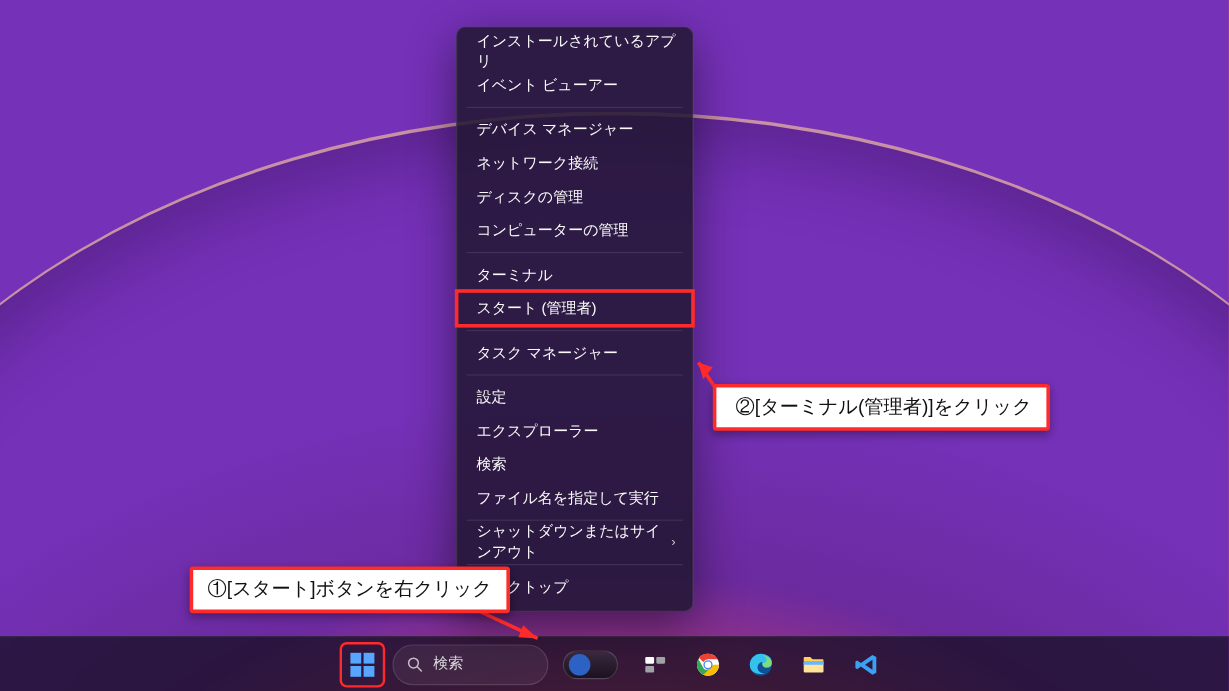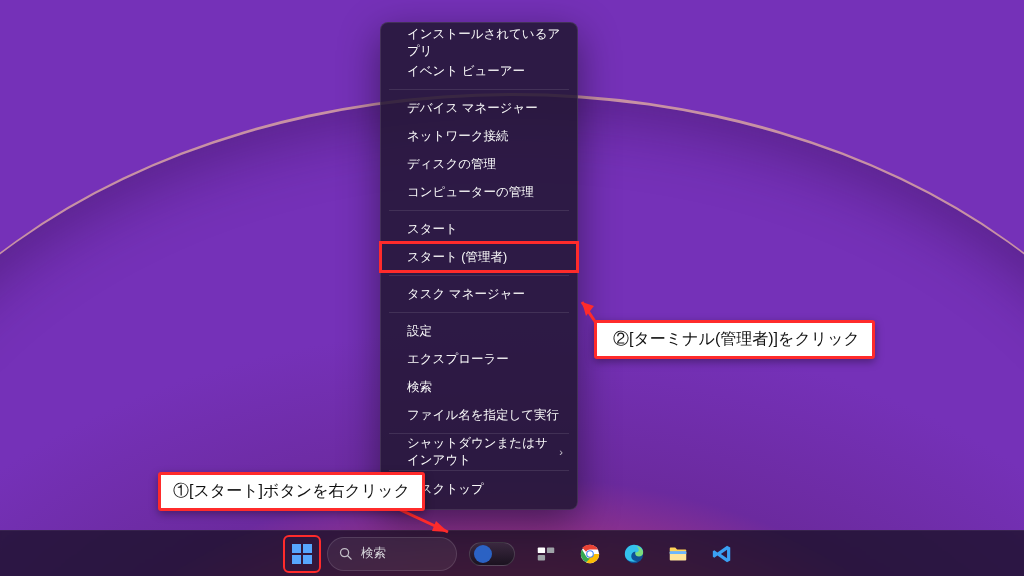--- a/index.html
+++ b/index.html
@@ -52,21 +52,21 @@
     
     .ctx-menu{
       position:absolute; left:380px; top:22px; width:198px;
       background:rgba(34,22,50,0.86);
       border:1px solid rgba(255,255,255,0.10); border-radius:8px;
       padding:6px 0; box-shadow:0 12px 40px rgba(0,0,0,0.45);
       z-index:30; color:#fafafa; font-size:12.5px;
     }
     .ctx-item{
       height:28px; display:flex; align-items:center; justify-content:space-between;
-      padding:0 14px 0 26px; cursor:default;
+      padding:0 14px 0 16px; cursor:default;
     }
     .ctx-sep{ height:1px; margin:4px 8px; background:rgba(255,255,255,0.10); }
     .ctx-item.highlight{ outline:3px solid #ff2b2b; outline-offset:-1px; }
     .chev{ font-size:11px; opacity:.75; }
 
     
     .callout{
       position:absolute; background:#fff; color:#111;
       border:3px solid #ff2b2b; border-radius:3px; padding:6px 12px; font-size:16px;
       box-shadow:0 3px 8px rgba(0,0,0,0.35); z-index:50; white-space:nowrap;
@@ -96,21 +96,21 @@
       <span>ネットワーク接続</span>
     </div>
     <div class="ctx-item">
       <span>ディスクの管理</span>
     </div>
     <div class="ctx-item">
       <span>コンピューターの管理</span>
     </div>
     <div class="ctx-sep"></div>
     <div class="ctx-item">
-      <span>スタート</span>
+      <span>ターミナル</span>
     </div>
     <div class="ctx-item highlight">
       <span>スタート (管理者)</span>
     </div>
     <div class="ctx-sep"></div>
     <div class="ctx-item">
       <span>タスク マネージャー</span>
     </div>
     <div class="ctx-sep"></div>
     <div class="ctx-item">

